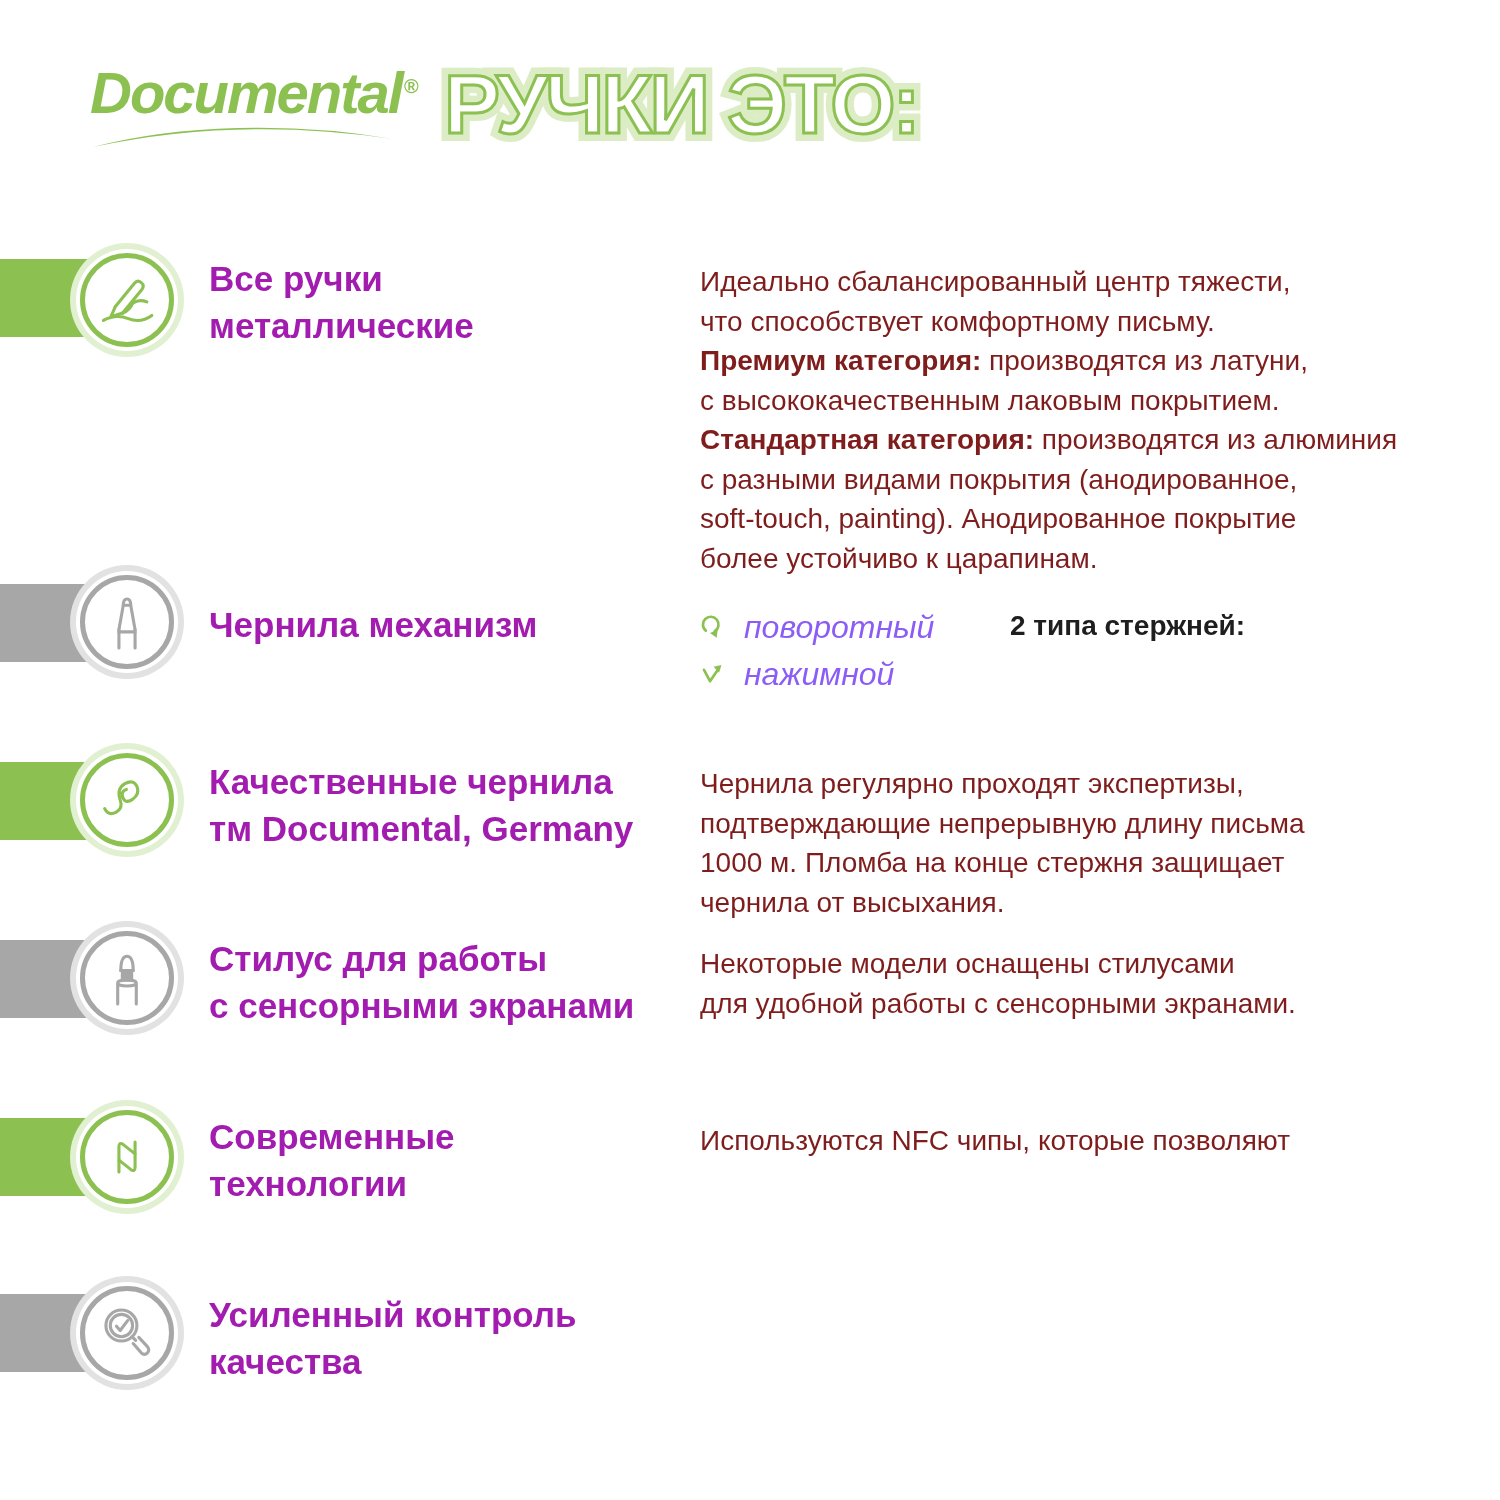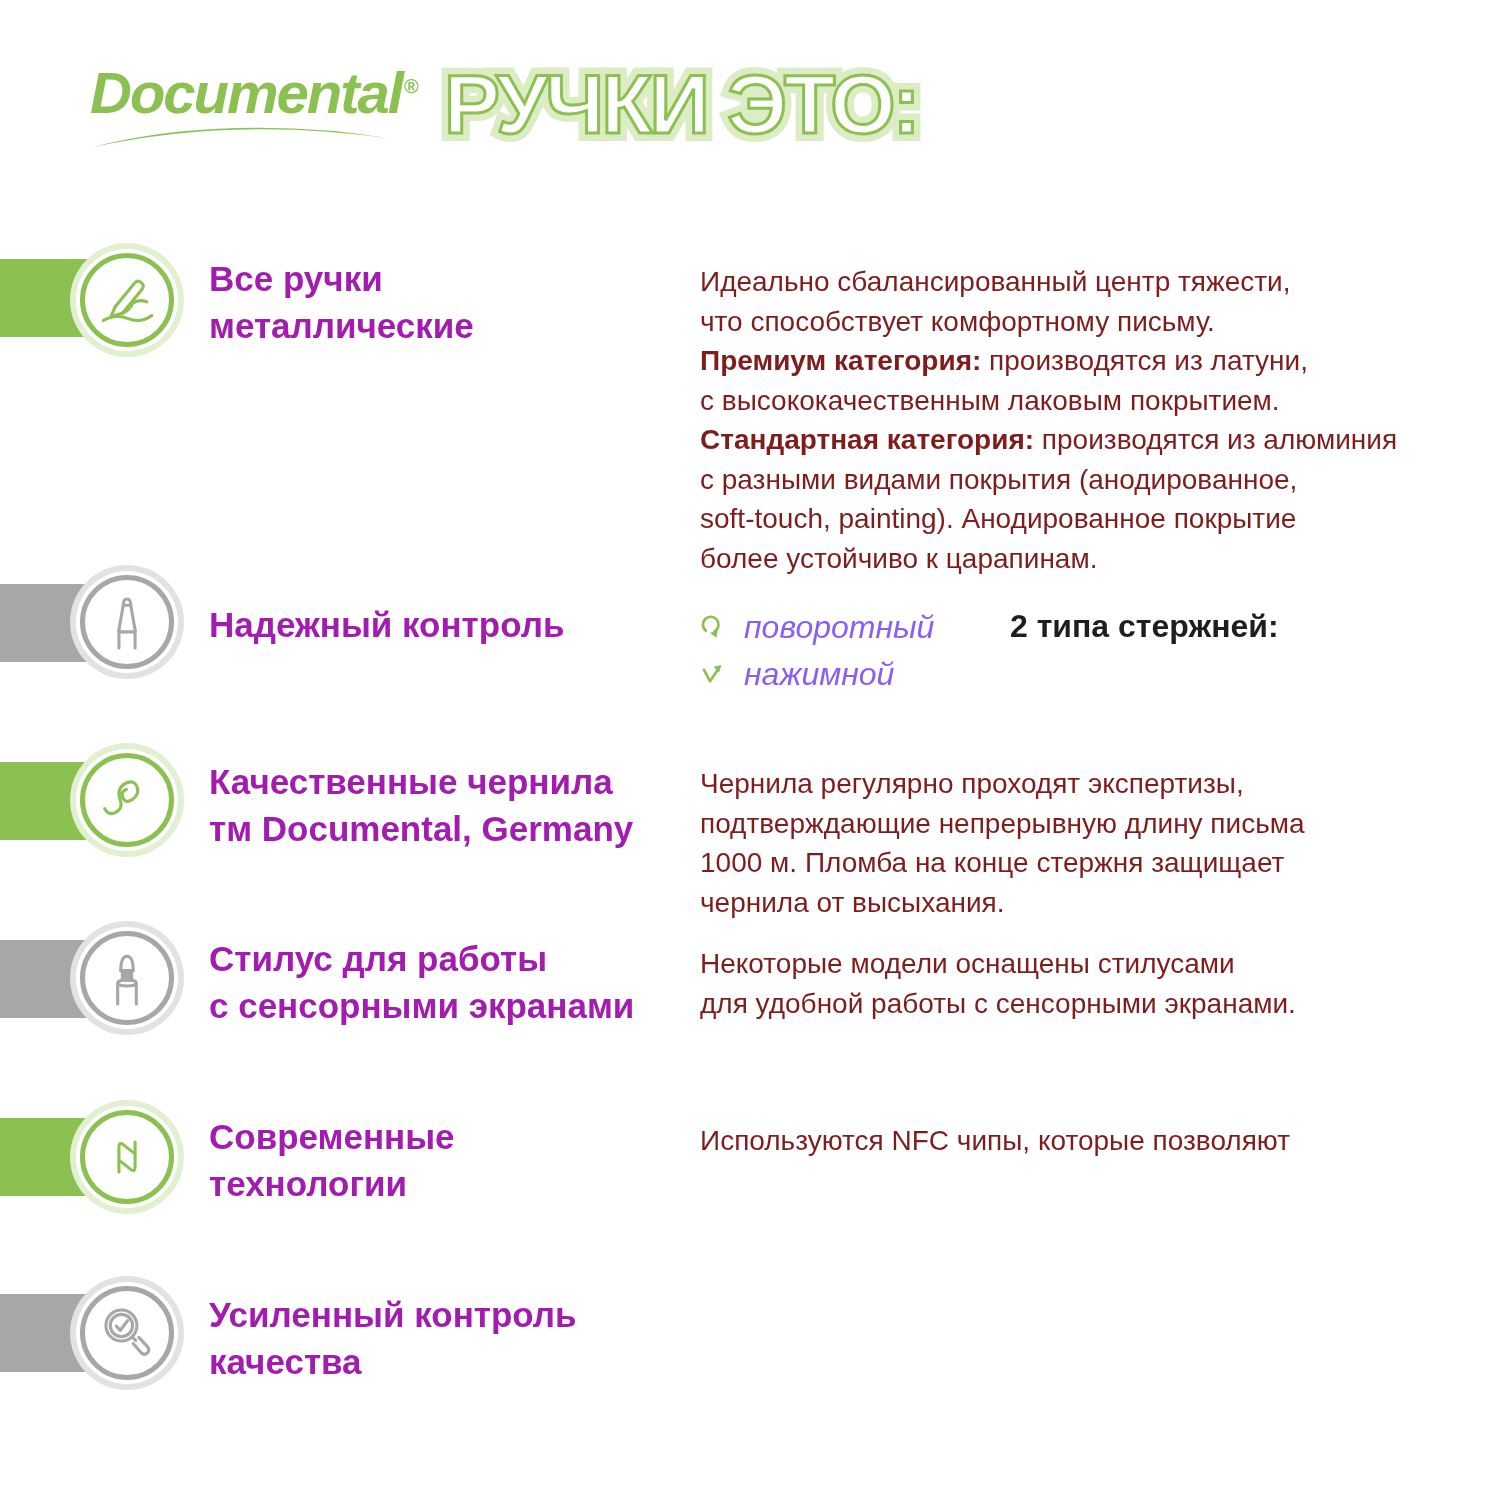--- a/index.html
+++ b/index.html
@@ -51,21 +51,21 @@
     font-size:28px;line-height:39.5px;white-space:pre-line;color:#7f1d1d;
   }
   .row-desc .b{font-weight:700;}
   
   .mech-list{position:absolute;left:698px;top:612px;z-index:2;}
   .mech-item{display:flex;align-items:center;height:30px;margin-bottom:17px;}
   .mech-icon{width:30px;height:30px;margin-right:16px;color:var(--c-green,#8CC152);}
   .mech-icon path{fill:none;stroke:currentColor;stroke-width:9;stroke-linecap:round;stroke-linejoin:round;}
   .mech-icon .fill{fill:currentColor;stroke:none;}
   .mech-label{font-size:32px;color:#8b5cf6;font-style:italic;}
-  .refills{position:absolute;left:1010px;top:606px;font-size:32px;line-height:40px;color:#1e1e1e;}
+  .refills{position:absolute;left:1010px;top:606px;font-size:28px;line-height:40px;color:#1e1e1e;}
   .refills-heading{font-weight:700;}
   .refills-lines{white-space:pre-line;}
 </style>
 </head>
 <body>
 
 <div class="canvas">
 
   <div class="brand">
     <div class="brand-text"><span>Documental</span><span class="brand-reg">®</span></div>
@@ -98,21 +98,21 @@
   <div class="badge gray" style="top:565px">
     <div class="badge-core">
       <svg class="icon" width="62" height="62" viewBox="0 0 100 100">
         <path d="M44 23 Q44 13 50 13 Q56 13 56 23 L44 23"></path>
         <path d="M44 23 L37 62 M56 23 L63 62"></path>
         <path d="M37 62 L37 92 M63 62 L63 92"></path>
         <path d="M37 66 L63 66"></path>
       </svg>
     </div>
   </div>
-  <h3 class="row-title" style="top:601px">Надежный контроль</h3>
+  <h3 class="row-title" style="top:601px">Чернила механизм</h3>
   <div class="mech-list">
     <div class="mech-item">
       <svg class="mech-icon" viewBox="0 0 100 100">
         <path d="M26 62 A26 26 0 1 1 56 64"></path>
         <path class="fill" d="M66 58 L40 70 L62 86 Z"></path>
       </svg>
       <span class="mech-label">поворотный</span>
     </div>
     <div class="mech-item">
       <svg class="mech-icon" viewBox="0 0 100 100">

